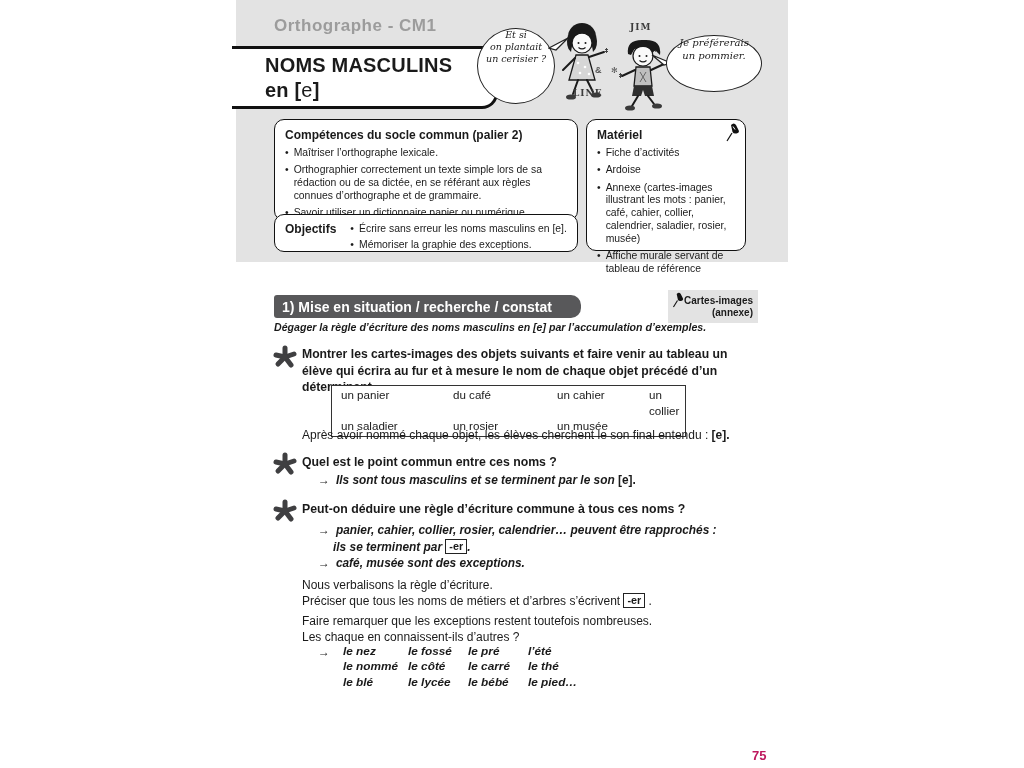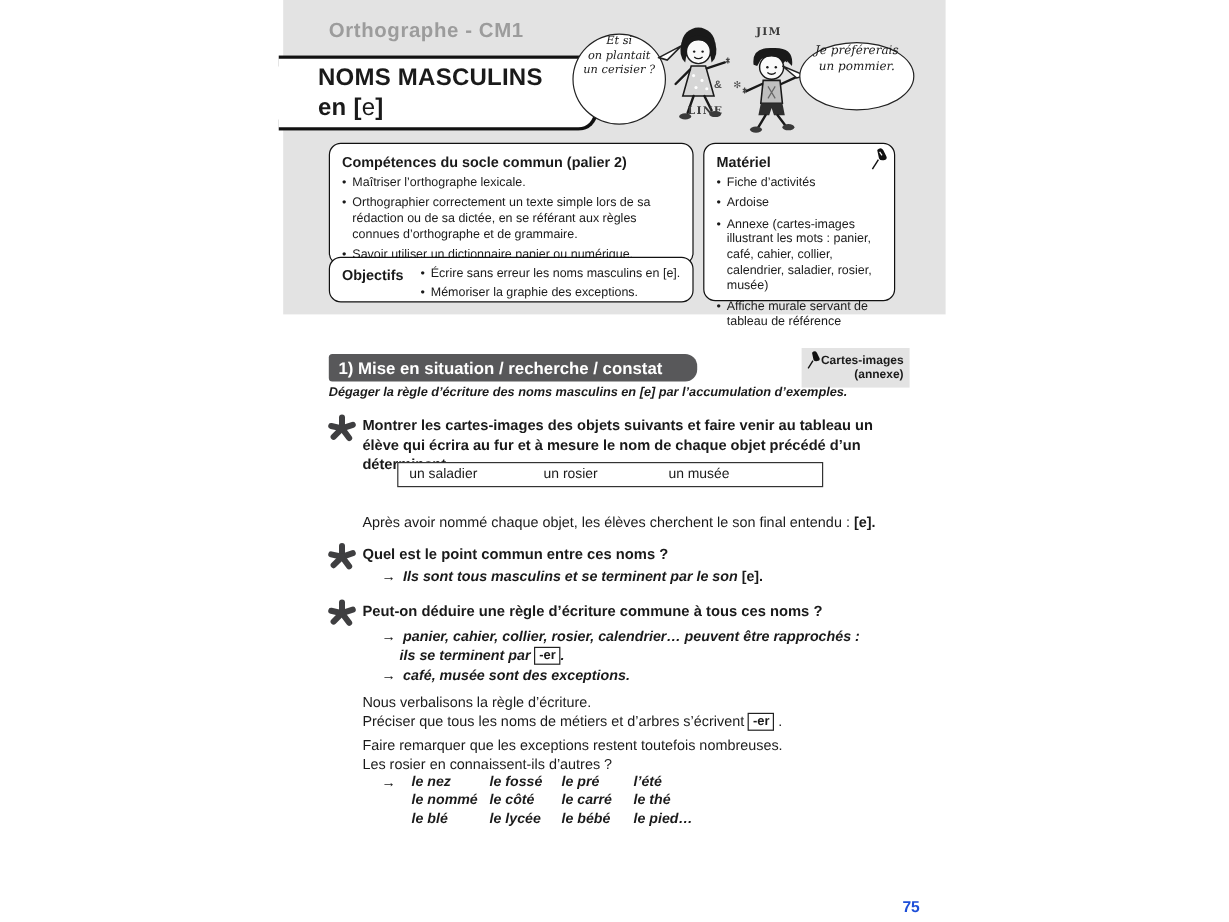--- a/index.html
+++ b/index.html
@@ -57,21 +57,21 @@
           font-size:11.6px;font-weight:500;line-height:15.5px;}
   .para{font-size:12px;line-height:16px;}
   .q{font-size:12.3px;font-weight:bold;}
   .ans{font-size:11.9px;font-weight:bold;font-style:italic;line-height:15px;}
   .ans .arrow{font-style:normal;margin-right:6px;}
   .upright{font-style:normal;}
   .er-box{display:inline-block;border:1.2px solid #222;padding:0 3px;font-style:normal;
           font-weight:bold;font-size:10.8px;line-height:12.5px;vertical-align:1px;}
   .ex-grid{display:grid;grid-template-columns:65px 60px 60px auto;row-gap:3.4px;
            font-size:11.8px;font-weight:bold;font-style:italic;line-height:12px;}
-  .page-num{left:752px;top:748px;font-size:13px;font-weight:bold;color:#1d4ed8;}
+  .page-num{left:752px;top:748px;font-size:13px;font-weight:bold;color:#be185d;}
   svg{display:block;}
 </style>
 </head>
 <body>
 
 <div class="screen">
 
   <div class="abs band"></div>
 
   <div class="abs subject">Orthographe - CM1</div>
@@ -221,20 +221,26 @@
         <path d="M12 12 L21 9"></path>
         <path d="M12 12 L18 20"></path>
       <path d="M12 12 L5 19"></path>
         <path d="M12 12 L3 10"></path>
     </g>
   </svg>
   <div class="abs step-text" style="left:302px;top:346px;">Montrer les cartes-images des objets suivants et faire venir au tableau un élève qui écrira au fur et à mesure le nom de chaque objet précédé d’un déterminant.</div>
 
   <div class="abs word-table">
     <div class="wt-row">
+      <span>un panier</span>
+      <span>du café</span>
+      <span>un cahier</span>
+      <span>un collier</span>
+    </div>
+    <div class="wt-row">
       <span>un saladier</span>
       <span>un rosier</span>
       <span>un musée</span>
     </div>
   </div>
 
   <div class="abs para" style="left:302px;top:427px;font-weight:500;"><span>Après avoir nommé chaque objet, les élèves cherchent le son final entendu : </span><b>[e].</b></div>
 
   <svg class="abs star" style="left:273px;top:452px;" viewBox="0 0 24 24">
     <g stroke="#3f3f41" stroke-width="5" stroke-linecap="round">
@@ -258,21 +264,21 @@
     </g>
   </svg>
   <div class="abs q" style="left:302px;top:502px;">Peut-on déduire une règle d’écriture commune à tous ces noms ?</div>
   <div class="abs ans" style="left:318px;top:523px;"><span class="arrow">→</span><span>panier, cahier, collier, rosier, calendrier… peuvent être rapprochés :</span></div>
   <div class="abs ans" style="left:333px;top:539px;"><span>ils se terminent par </span><span class="er-box">-er</span><span>.</span></div>
   <div class="abs ans" style="left:318px;top:556px;"><span class="arrow">→</span><span>café, musée sont des exceptions.</span></div>
 
   <div class="abs para" style="left:302px;top:577px;">Nous verbalisons la règle d’écriture.</div>
   <div class="abs para" style="left:302px;top:593px;"><span>Préciser que tous les noms de métiers et d’arbres s’écrivent </span><span class="er-box">-er</span><span> .</span></div>
   <div class="abs para" style="left:302px;top:613px;">Faire remarquer que les exceptions restent toutefois nombreuses.</div>
-  <div class="abs para" style="left:302px;top:629px;">Les rosier en connaissent-ils d’autres ?</div>
+  <div class="abs para" style="left:302px;top:629px;">Les chaque en connaissent-ils d’autres ?</div>
 
   <div class="abs" style="left:318px;top:645px;font-size:11.9px;font-weight:bold;">→</div>
   <div class="abs ex-grid" style="left:343px;top:645px;">
     <span>le nez</span>
     <span>le fossé</span>
     <span>le pré</span>
     <span>l’été</span>
     <span>le nommé</span>
     <span>le côté</span>
     <span>le carré</span>

